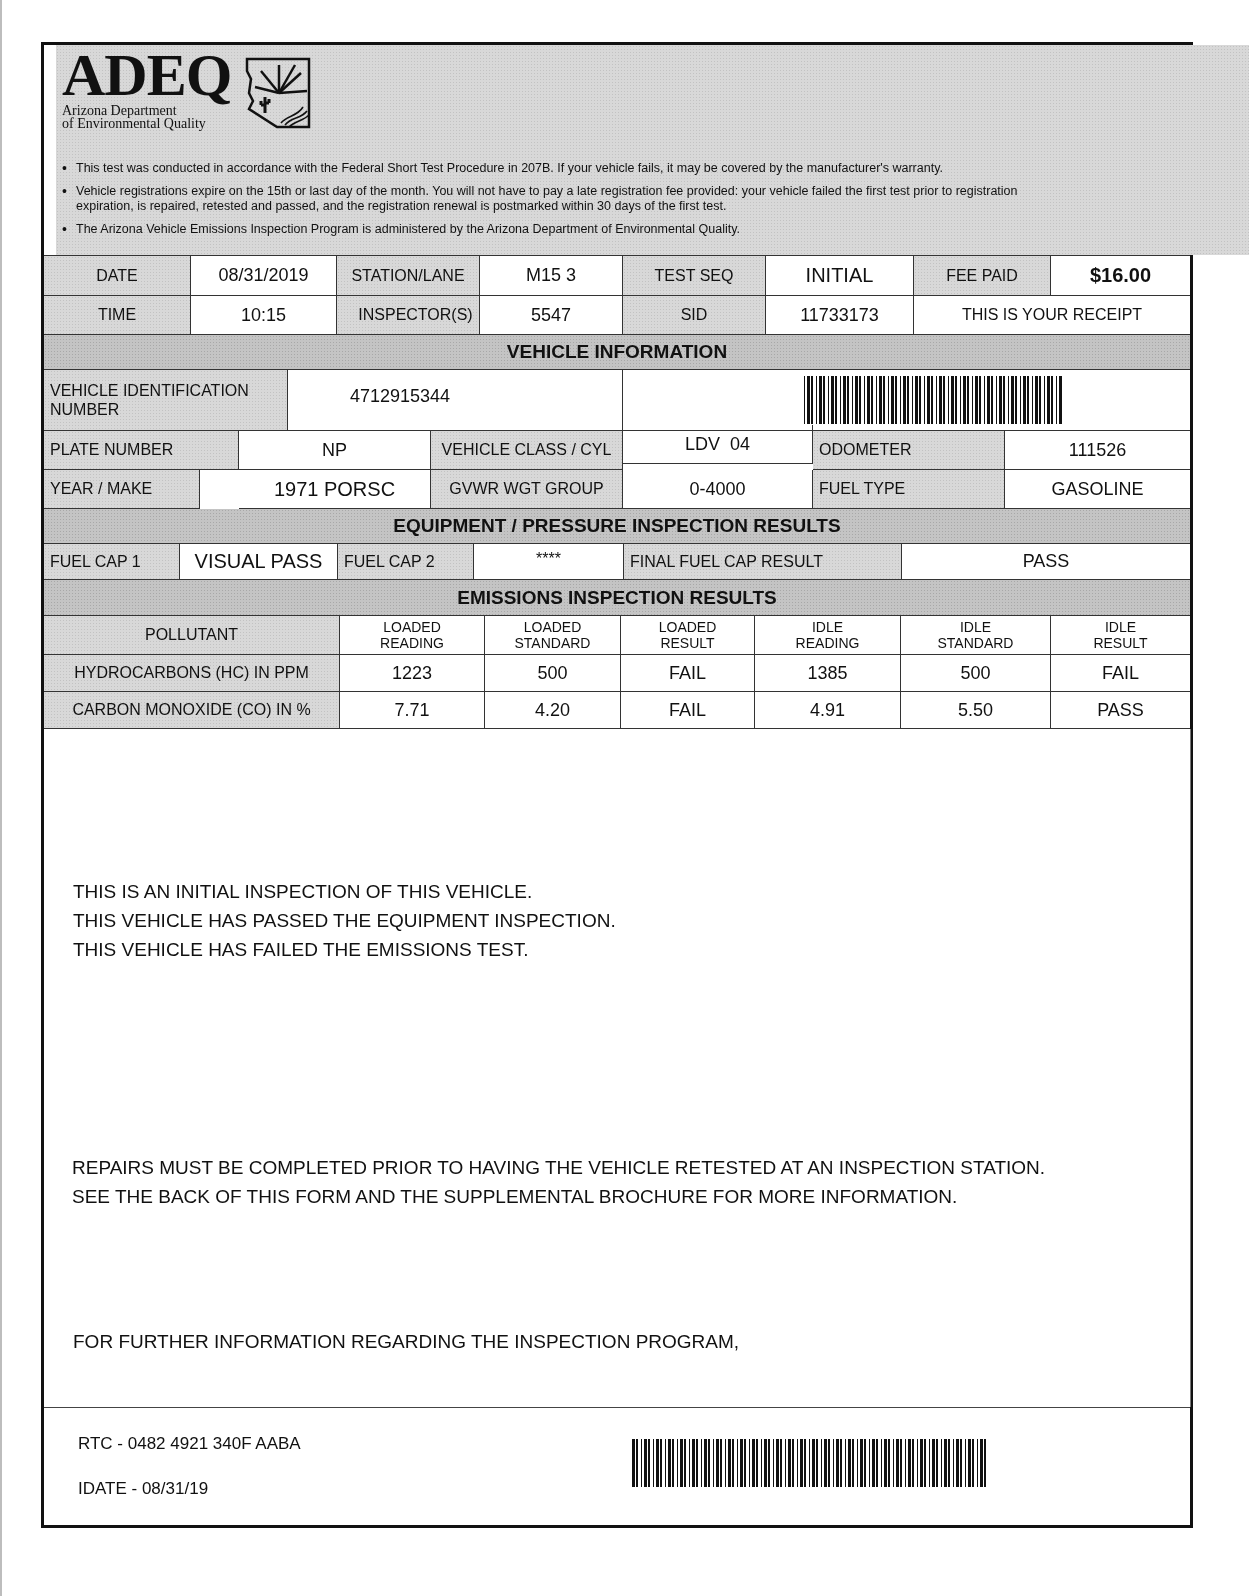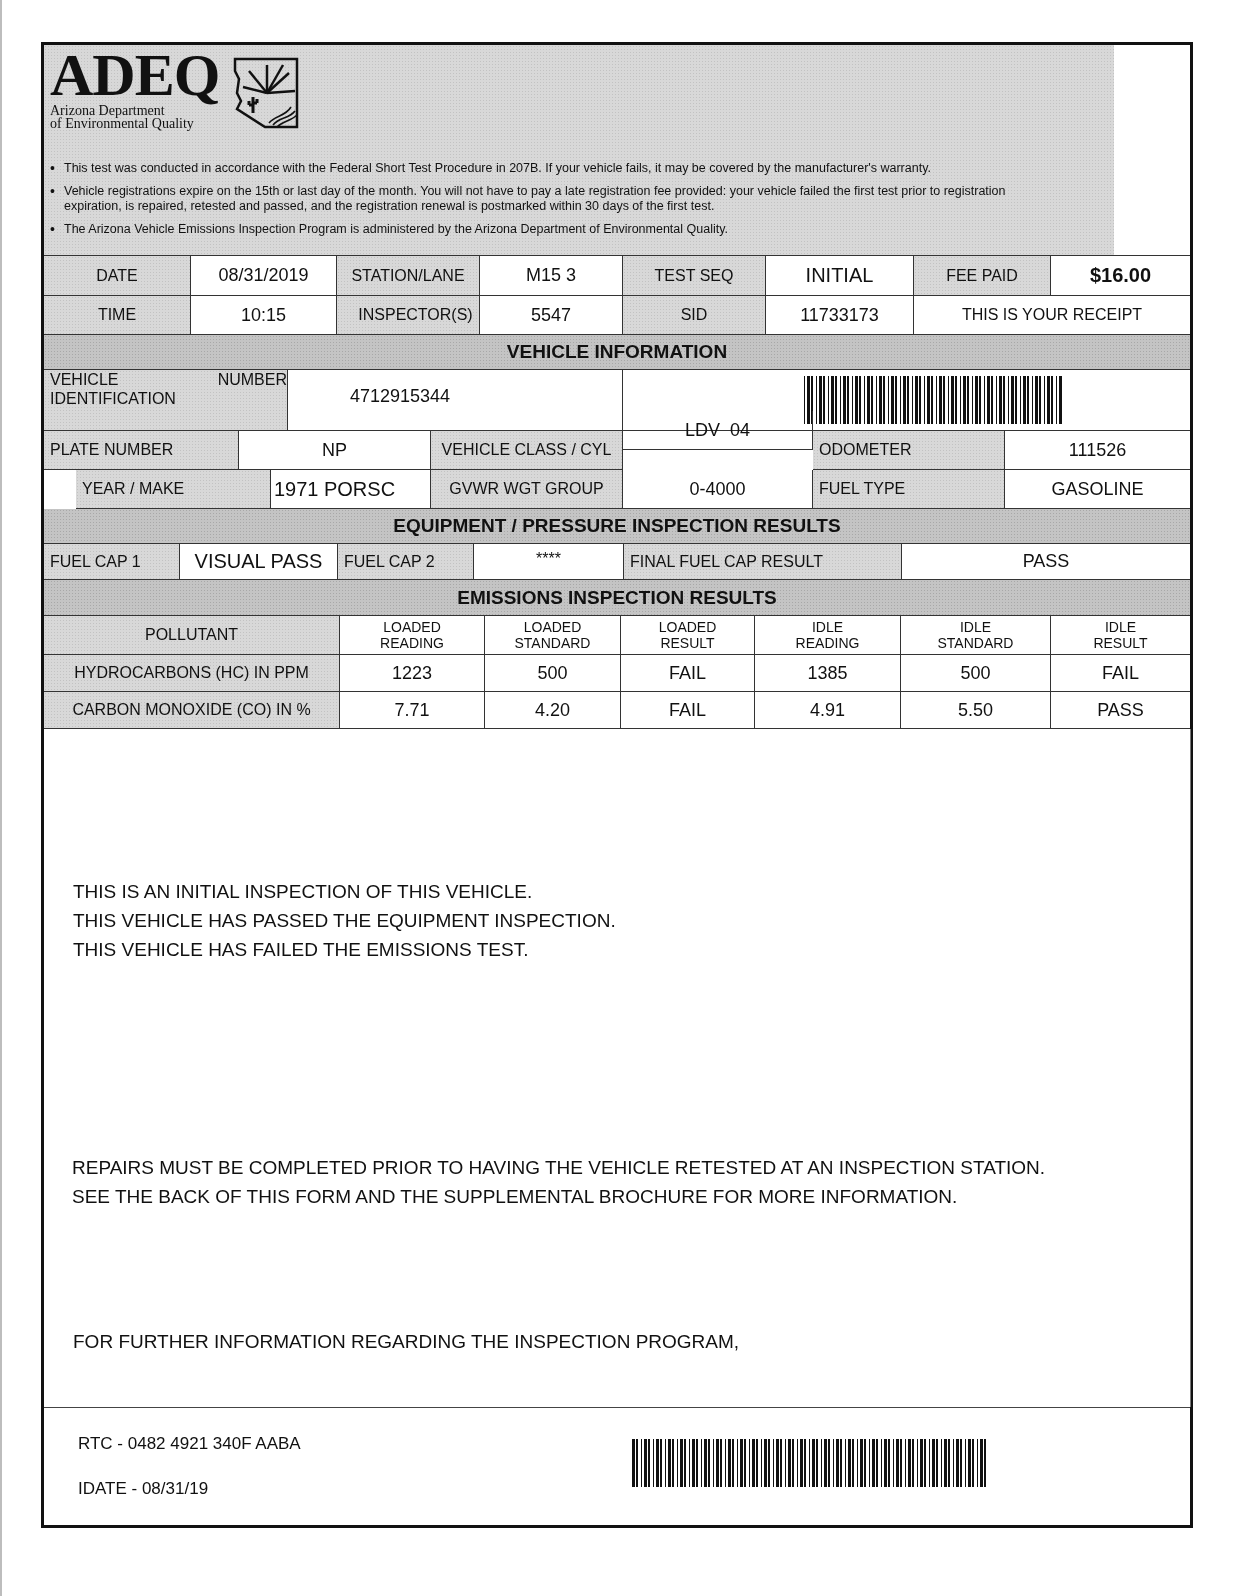--- a/index.html
+++ b/index.html
@@ -3,21 +3,21 @@
 <meta charset="utf-8">
 <style>
   html, body { margin:0; padding:0; background:#ffffff; }
   body { width:1252px; height:1596px; position:relative; font-family:"Liberation Sans", sans-serif; color:#111; overflow:hidden; }
   .page-edge { position:absolute; left:0; top:0; width:2px; height:1596px; background:#bdbdbd; }
   .form { position:absolute; left:41px; top:42px; width:1152px; height:1486px; border:3px solid #111; box-sizing:border-box; }
   .shade { background-color:#d8d8d8; background-image:radial-gradient(rgba(0,0,0,0.10) 1px, transparent 1px); background-size:3px 3px; }
   .shade-dark { background-color:#c4c4c4; background-image:radial-gradient(rgba(0,0,0,0.14) 1px, transparent 1px); background-size:3px 3px; }
   .abs { position:absolute; }
   
-  .hdr { position:absolute; left:0; top:0; width:1070px; height:210px; }
+  .hdr { position:absolute; left:12px; top:0; width:1193px; height:210px; }
   .logo { position:absolute; left:2px; top:4px; width:262px; height:88px; }
   .logo-adeq { position:absolute; left:4px; top:-8px; font-family:"Liberation Serif", serif; font-weight:bold; font-size:60px; letter-spacing:-1px; color:#111; }
   .logo-line { position:absolute; left:4px; font-family:"Liberation Serif", serif; font-size:14px; line-height:14px; color:#111; }
   .logo-az { position:absolute; left:185px; top:8px; width:70px; height:72px; }
   .title-block { position:absolute; left:440px; top:4px; width:540px; text-align:center; }
   .title-line { font-weight:bold; font-size:27px; line-height:34px; }
   .notes { position:absolute; left:4px; top:116px; width:1120px; font-size:12.5px; line-height:15px; }
   .note { position:relative; padding-left:16px; margin-bottom:8px; }
   .note::before { content:"\2022"; position:absolute; left:2px; top:0; font-size:14px; }
   
@@ -81,21 +81,21 @@
   <div class="cell shade lbl" style="left:0;top:251px;width:147px;height:39px;">TIME</div>
   <div class="cell" style="left:147px;top:251px;width:146px;height:39px;">10:15</div>
   <div class="cell shade lbl" style="left:293px;top:251px;width:143px;height:39px;padding-left:15px;">INSPECTOR(S)</div>
   <div class="cell" style="left:436px;top:251px;width:143px;height:39px;">5547</div>
   <div class="cell shade lbl" style="left:579px;top:251px;width:143px;height:39px;">SID</div>
   <div class="cell" style="left:722px;top:251px;width:148px;height:39px;">11733173</div>
   <div class="cell lbl" style="left:870px;top:251px;width:276px;height:39px;border-right:none;">THIS IS YOUR RECEIPT</div>
 
   <div class="band shade-dark" style="top:290px;height:35px;">VEHICLE INFORMATION</div>
 
-  <div class="cell shade lbl lbl-left" style="left:0;top:325px;width:244px;height:61px;flex-direction:row;align-items:flex-start;justify-content:center;line-height:19px;">
+  <div class="cell shade lbl lbl-left" style="left:0;top:325px;width:244px;height:61px;flex-direction:column;align-items:flex-start;justify-content:center;line-height:19px;">
     <span>VEHICLE IDENTIFICATION</span>
     <span>NUMBER</span>
   </div>
   <div class="cell" style="left:244px;top:325px;width:335px;height:61px;justify-content:flex-start;padding-left:62px;padding-bottom:8px;">4712915344</div>
   <div class="cell" style="left:579px;top:325px;width:567px;height:61px;border-right:none;">
     <div class="barcode" id="bc1" style="position:relative;width:262px;height:48px;margin-left:56px;">
         <span style="width:1px;margin-right:2px;"></span>
         <span style="width:3px;margin-right:1px;"></span>
         <span style="width:2px;margin-right:3px;"></span>
         <span style="width:1px;margin-right:2px;"></span>
@@ -159,25 +159,25 @@
         <span style="width:3px;margin-right:1px;"></span>
         <span style="width:2px;margin-right:3px;"></span>
         <span style="width:1px;margin-right:2px;"></span>
         <span style="width:3px;margin-right:1px;"></span>
       </div>
   </div>
 
   <div class="cell shade lbl lbl-left" style="left:0;top:386px;width:195px;height:39px;">PLATE NUMBER</div>
   <div class="cell" style="left:195px;top:386px;width:192px;height:39px;">NP</div>
   <div class="cell shade lbl" style="left:387px;top:386px;width:192px;height:39px;">VEHICLE CLASS / CYL</div>
-  <div class="cell" style="left:579px;top:366px;width:190px;height:39px;white-space:pre;text-align:center;">LDV  04</div>
+  <div class="cell" style="left:579px;top:380px;width:190px;height:39px;white-space:pre;text-align:center;">LDV  04</div>
   <div class="cell shade lbl lbl-left" style="left:769px;top:386px;width:192px;height:39px;">ODOMETER</div>
   <div class="cell" style="left:961px;top:386px;width:185px;height:39px;border-right:none;">111526</div>
 
-  <div class="cell shade lbl lbl-left" style="left:0;top:425px;width:195px;height:39px;margin-left:32px;">YEAR / MAKE</div>
+  <div class="cell shade lbl lbl-left" style="left:0;top:425px;width:156px;height:39px;">YEAR / MAKE</div>
   <div class="cell big" style="left:195px;top:425px;width:192px;height:39px;">1971 PORSC</div>
   <div class="cell shade lbl" style="left:387px;top:425px;width:192px;height:39px;">GVWR WGT GROUP</div>
   <div class="cell" style="left:579px;top:425px;width:190px;height:39px;">0-4000</div>
   <div class="cell shade lbl lbl-left" style="left:769px;top:425px;width:192px;height:39px;">FUEL TYPE</div>
   <div class="cell" style="left:961px;top:425px;width:185px;height:39px;border-right:none;">GASOLINE</div>
 
   <div class="band shade-dark" style="top:464px;height:35px;">EQUIPMENT / PRESSURE INSPECTION RESULTS</div>
   <div class="cell shade lbl lbl-left" style="left:0;top:499px;width:136px;height:36px;">FUEL CAP 1</div>
   <div class="cell big" style="left:136px;top:499px;width:158px;height:36px;">VISUAL PASS</div>
   <div class="cell shade lbl lbl-left" style="left:294px;top:499px;width:136px;height:36px;">FUEL CAP 2</div>

